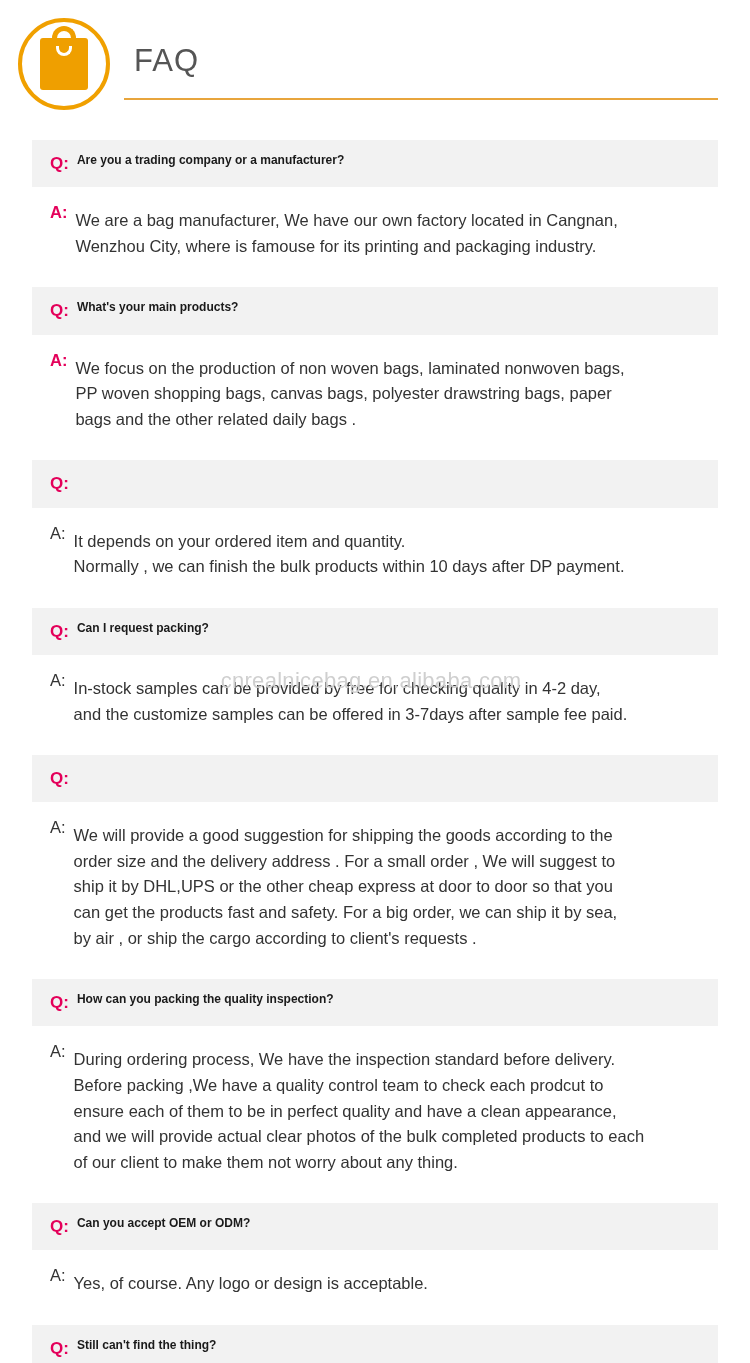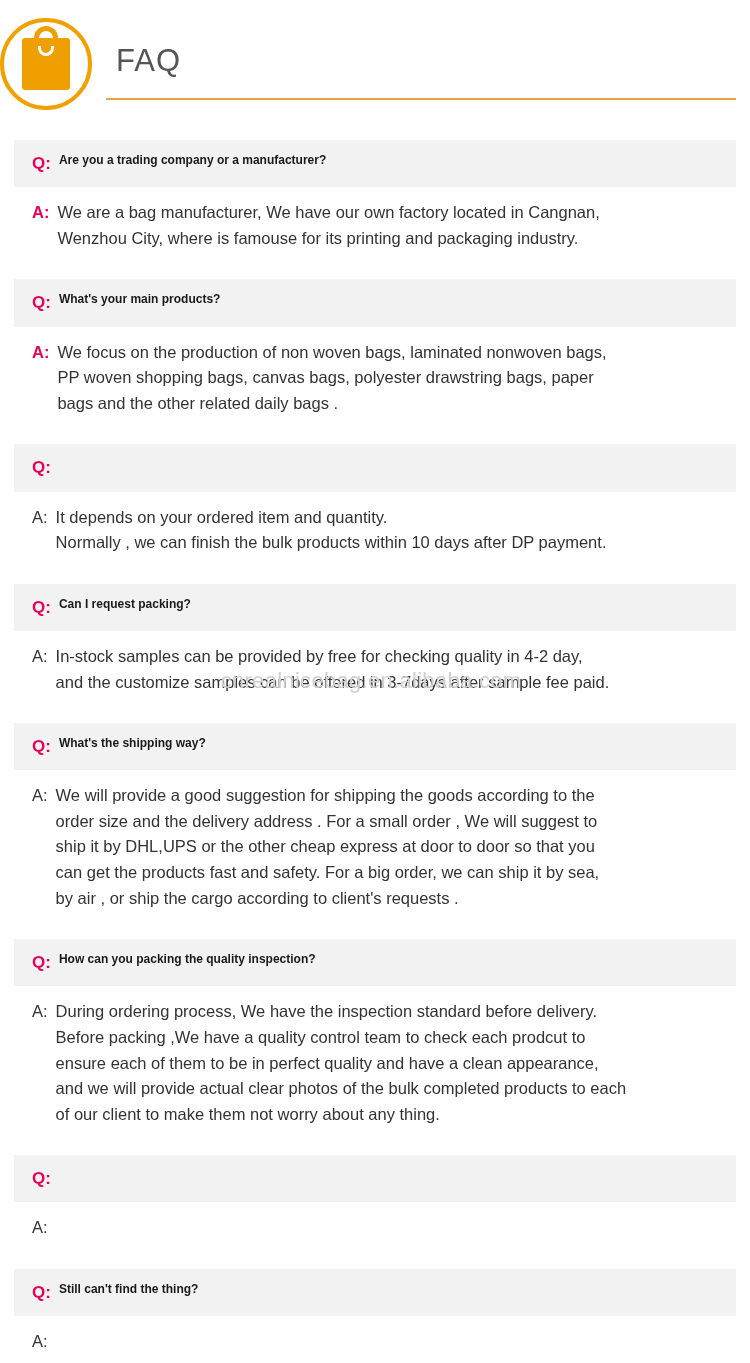--- a/index.html
+++ b/index.html
@@ -13,21 +13,21 @@
     font-family: "Liberation Sans", sans-serif;
     color: #333333;
     overflow: hidden;
     position: relative;
   }
   .page {
     width: 750px;
     height: 987px;
     position: relative;
     box-sizing: border-box;
-    padding: 0 14px;
+    padding: 0 32px;
   }
 
   
   .header {
     position: relative;
     height: 118px;
     display: flex;
     align-items: center;
     padding-top: 10px;
     box-sizing: border-box;
@@ -140,20 +140,21 @@
   }
   .a-mark.dark {
     color: #333333;
     font-weight: normal;
   }
   .a-text {
     color: #333333;
     font-size: 16.5px;
     line-height: 1.55;
     white-space: pre-line;
+    margin-top: 8px;
   }
   .block-spacer {
     height: 12px;
   }
 
   
   .a-row.tight {
     padding-bottom: 6px;
   }
   .cont-row {
@@ -246,21 +247,20 @@
     </div>
     <div class="a-row">
       <span class="a-mark dark">A:</span>
       <span class="a-text">In-stock samples can be provided by free for checking quality in 4-2 day,
 and the customize samples can be offered in 3-7days after sample fee paid.</span>
     </div>
     <div class="block-spacer"></div>
 
     <div class="q-row">
       <span class="q-mark">Q:</span>
-      <span class="q-text">What's the shipping way?</span>
     </div>
     <div class="a-row">
       <span class="a-mark dark">A:</span>
       <span class="a-text">We will provide a good suggestion for shipping the goods according to the
 order size and the delivery address . For a small order , We will suggest to
 ship it by DHL,UPS or the other cheap express at door to door so that you
 can get the products fast and safety. For a big order, we can ship it by sea,
 by air , or ship the cargo according to client's requests .</span>
     </div>
     <div class="block-spacer"></div>
@@ -274,23 +274,25 @@
       <span class="a-text">During ordering process, We have the inspection standard before delivery.
 Before packing ,We have a quality control team to check each prodcut to
 ensure each of them to be in perfect quality and have a clean appearance,
 and we will provide actual clear photos of the bulk completed products to each
 of our client to make them not worry about any thing.</span>
     </div>
     <div class="block-spacer"></div>
 
     <div class="q-row">
       <span class="q-mark">Q:</span>
-    </div>
-    <div class="a-row">
-      <span class="a-mark dark">A:</span>
+      <span class="q-text">Can you accept OEM or ODM?</span>
+    </div>
+    <div class="a-row">
+      <span class="a-mark dark">A:</span>
+      <span class="a-text">Yes, of course. Any logo or design is acceptable.</span>
     </div>
     <div class="block-spacer"></div>
 
     <div class="q-row">
       <span class="q-mark">Q:</span>
       <span class="q-text">Still can't find the thing?</span>
     </div>
     <div class="a-row tight">
       <span class="a-mark dark">A:</span>
     </div>

